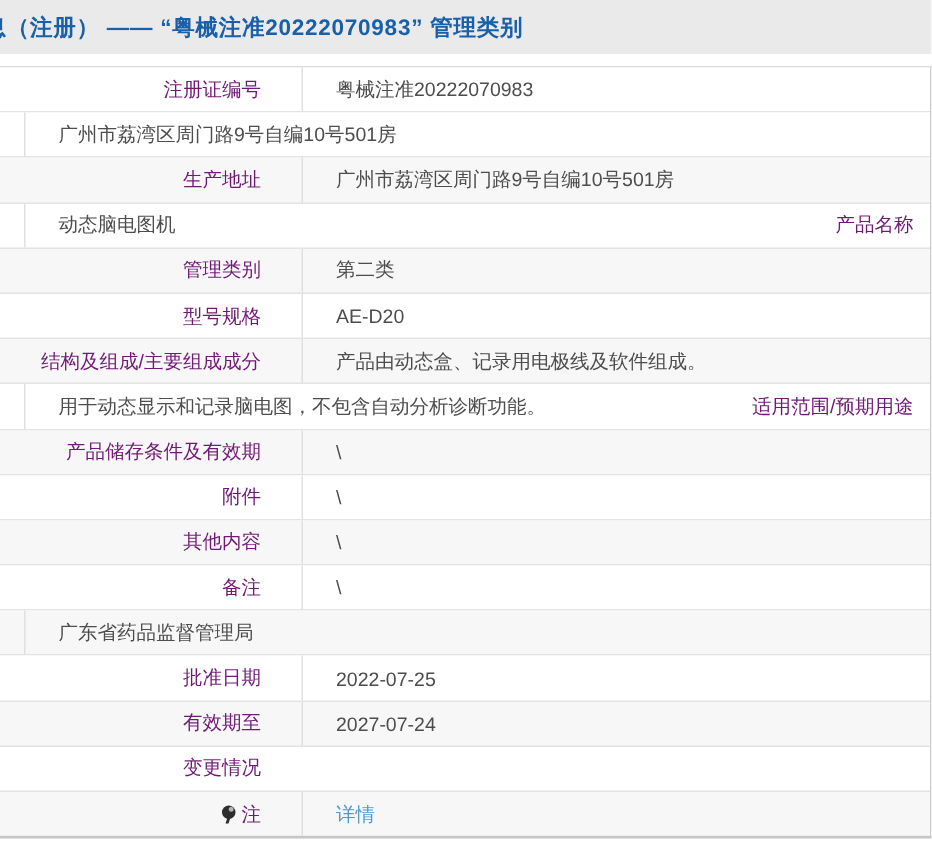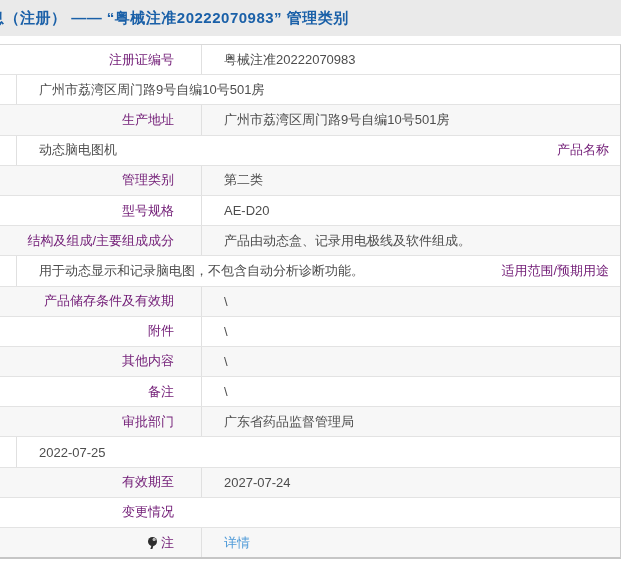--- a/index.html
+++ b/index.html
@@ -110,24 +110,24 @@
       </div>
       <div class="row alt">
         <div class="cell label">其他内容</div>
         <div class="cell value">\</div>
       </div>
       <div class="row">
         <div class="cell label">备注</div>
         <div class="cell value">\</div>
       </div>
       <div class="row alt">
-        <div class="cell label">审批部门</div>
         <div class="cell value">广东省药品监督管理局</div>
       </div>
       <div class="row">
+        <div class="cell label">批准日期</div>
         <div class="cell value">2022-07-25</div>
       </div>
       <div class="row alt">
         <div class="cell label">有效期至</div>
         <div class="cell value">2027-07-24</div>
       </div>
       <div class="row nodiv">
         <div class="cell label">变更情况</div>
         <div class="cell value"></div>
       </div>

